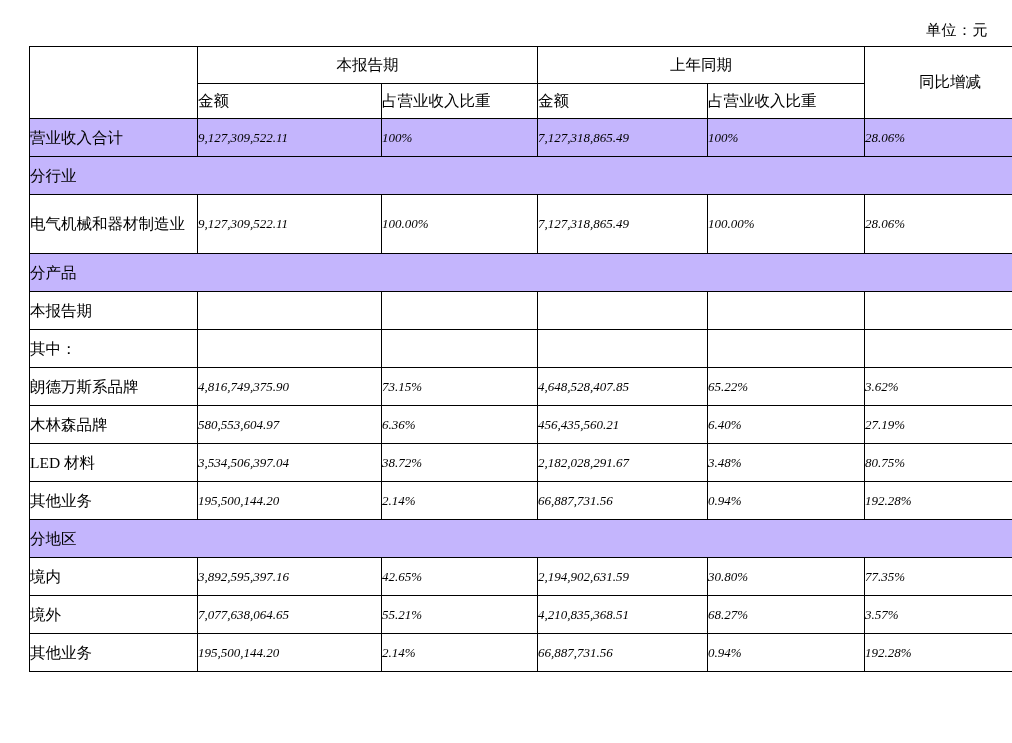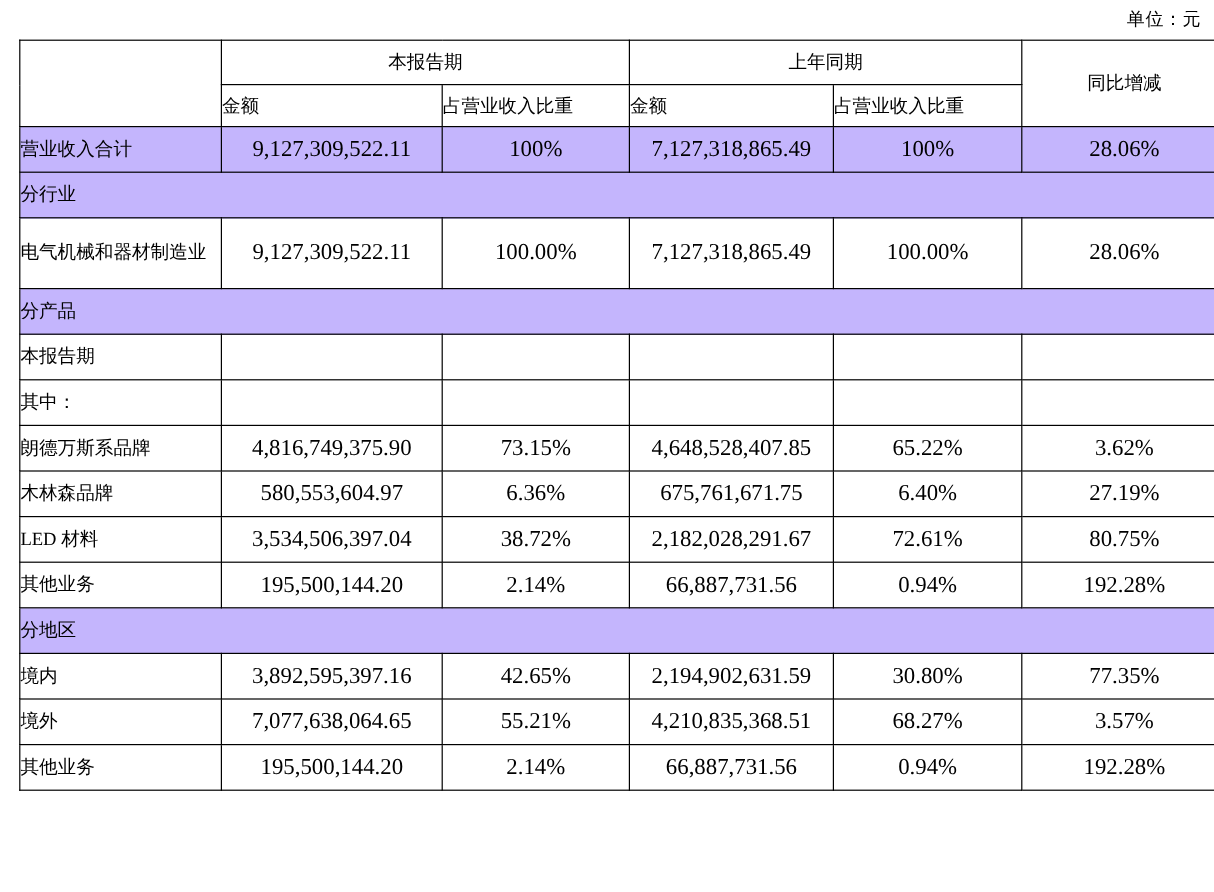--- a/index.html
+++ b/index.html
@@ -12,21 +12,21 @@
     height: 743px;
     font-family: "Liberation Serif", "DejaVu Serif", serif;
     color: #000000;
     -webkit-font-smoothing: antialiased;
   }
   .page {
     position: relative;
     width: 1012px;
     height: 743px;
     box-sizing: border-box;
-    padding: 3px;
+    padding: 16px;
   }
   .unit-line {
     text-align: right;
     font-size: 15px;
     line-height: 20px;
     padding: 4px 8px 6px 0;
     letter-spacing: 0.5px;
   }
   table.fin {
     border-collapse: collapse;
@@ -52,25 +52,26 @@
     font-size: 15.5px;
   }
   .row-label {
     text-align: left;
     padding: 0 0 0 7px;
     font-size: 15.5px;
     height: 37px;
     line-height: 21px;
   }
   .num {
-    text-align: center;
+    text-align: left;
     padding: 0 7px 0 0;
-    font-size: 19px;
+    font-size: 13px;
     height: 37px;
     white-space: nowrap;
+    font-style: italic;
   }
   .shade {
     background: #c4b5fd;
   }
   .section td {
     height: 37px;
   }
   .tall .row-label, .tall .num {
     height: 58px;
   }
@@ -167,31 +168,31 @@
         <td class="num">73.15%</td>
         <td class="num">4,648,528,407.85</td>
         <td class="num">65.22%</td>
         <td class="num">3.62%</td>
       </tr>
 
       <tr>
         <td class="row-label">木林森品牌</td>
         <td class="num">580,553,604.97</td>
         <td class="num">6.36%</td>
-        <td class="num">675,761,671.75</td>
+        <td class="num">456,435,560.21</td>
         <td class="num">6.40%</td>
         <td class="num">27.19%</td>
       </tr>
 
       <tr>
         <td class="row-label">LED 材料</td>
         <td class="num">3,534,506,397.04</td>
         <td class="num">38.72%</td>
         <td class="num">2,182,028,291.67</td>
-        <td class="num">72.61%</td>
+        <td class="num">3.48%</td>
         <td class="num">80.75%</td>
       </tr>
 
       <tr>
         <td class="row-label">其他业务</td>
         <td class="num">195,500,144.20</td>
         <td class="num">2.14%</td>
         <td class="num">66,887,731.56</td>
         <td class="num">0.94%</td>
         <td class="num">192.28%</td>

